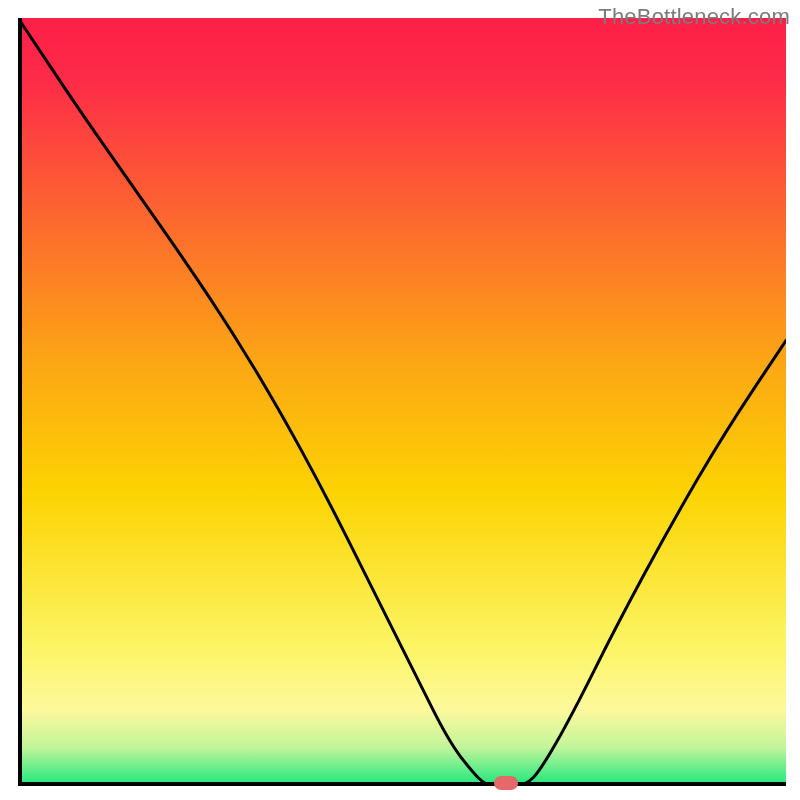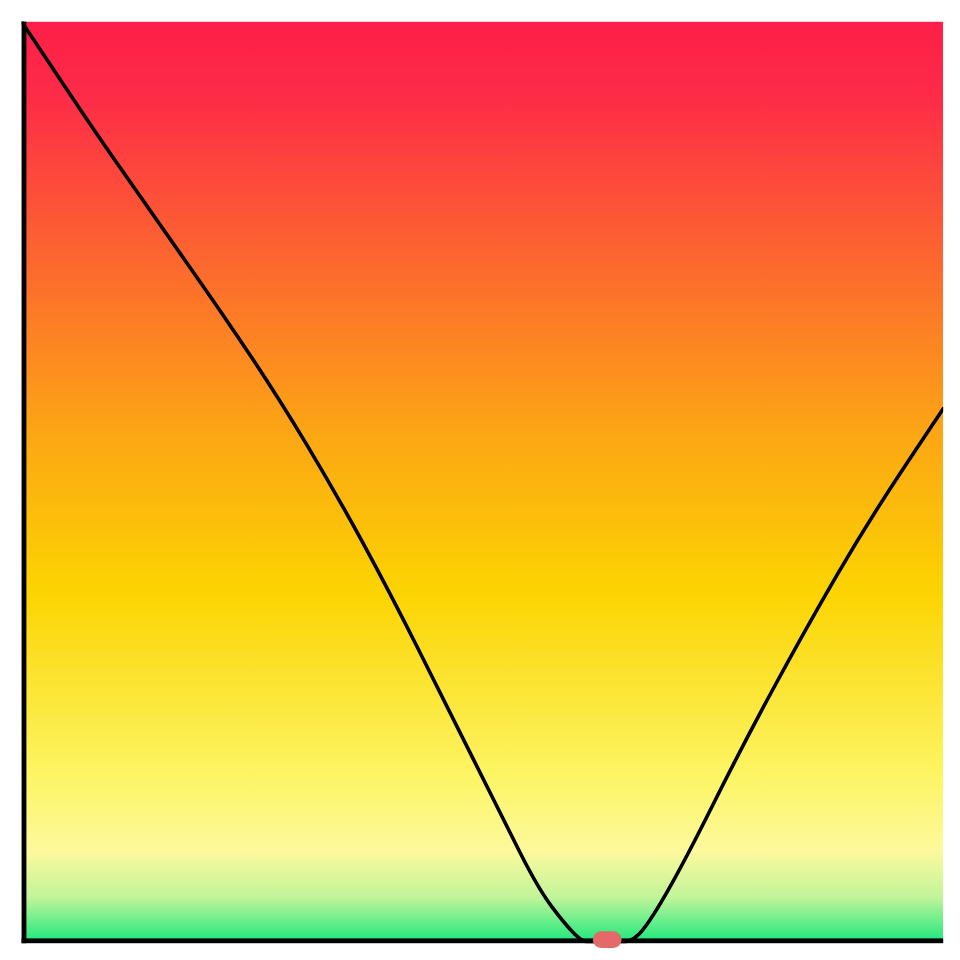--- a/index.html
+++ b/index.html
@@ -65,20 +65,21 @@
     background: #e46a6a;
     border-radius: 8px;
     z-index: 3;
   }
 </style>
 </head>
 <body>
 
 <div class="chart-wrap">
 
+  <div class="watermark">TheBottleneck.com</div>
 
   <svg class="plot-area" viewBox="0 0 768 768" preserveAspectRatio="none">
     <defs>
       <linearGradient id="bg" x1="0" y1="0" x2="0" y2="1">
         <stop id="g0" offset="0%" stop-color="#fd1f48"></stop>
         <stop id="g1" offset="8%" stop-color="#fd2b48"></stop>
         <stop id="g2" offset="45%" stop-color="#fca714"></stop>
         <stop id="g3" offset="62%" stop-color="#fcd402"></stop>
         <stop id="g4" offset="82%" stop-color="#fcf565"></stop>
         <stop id="g5" offset="90%" stop-color="#fdf99c"></stop>

